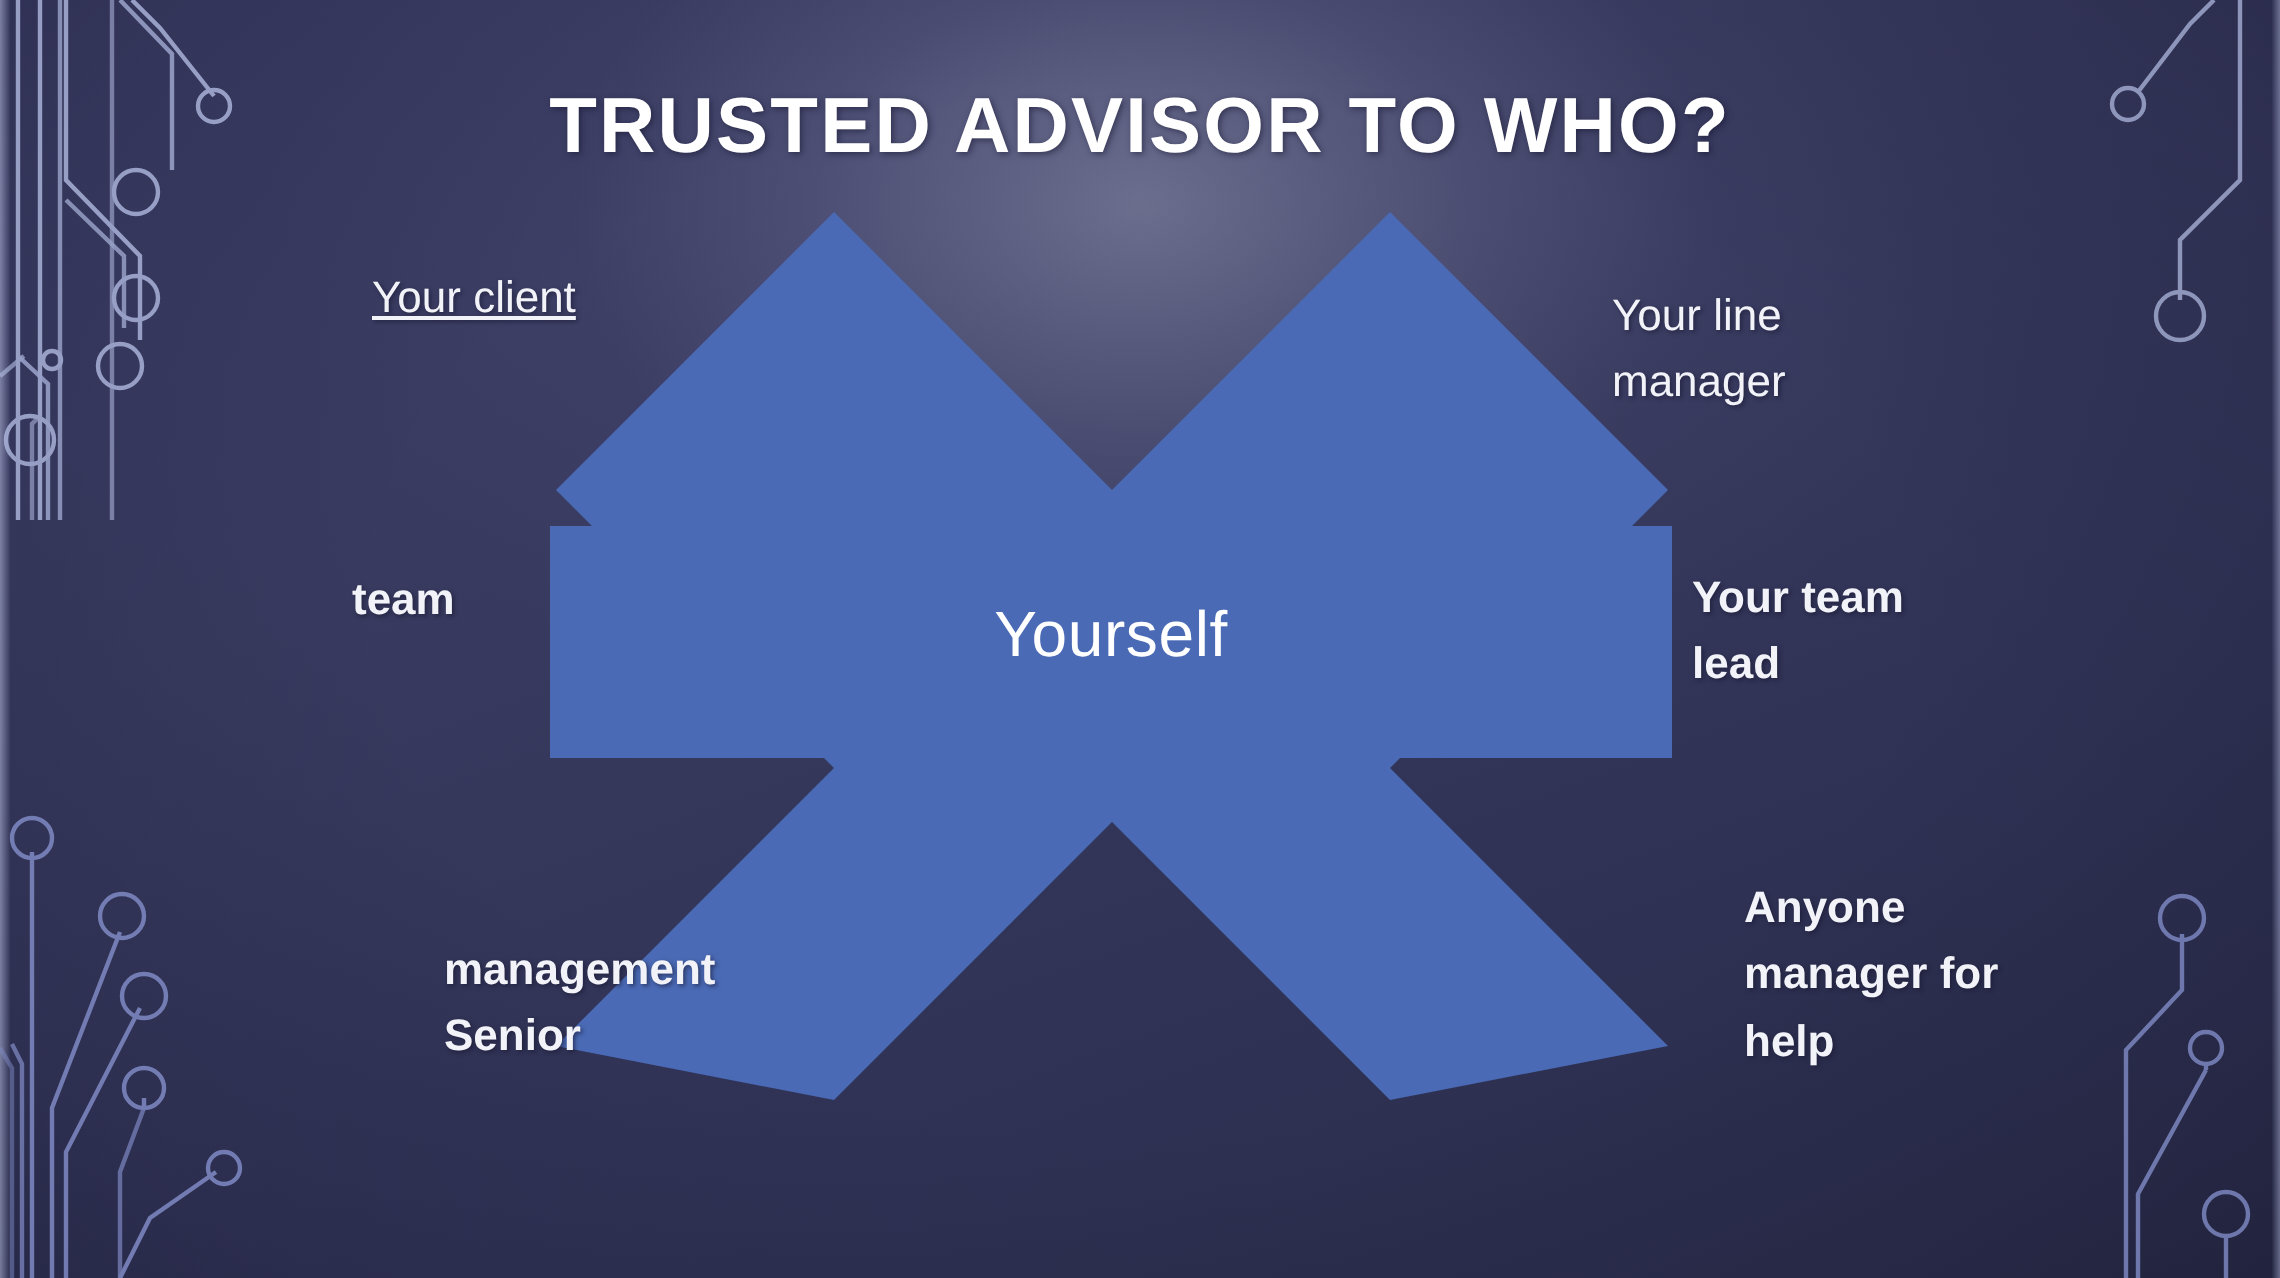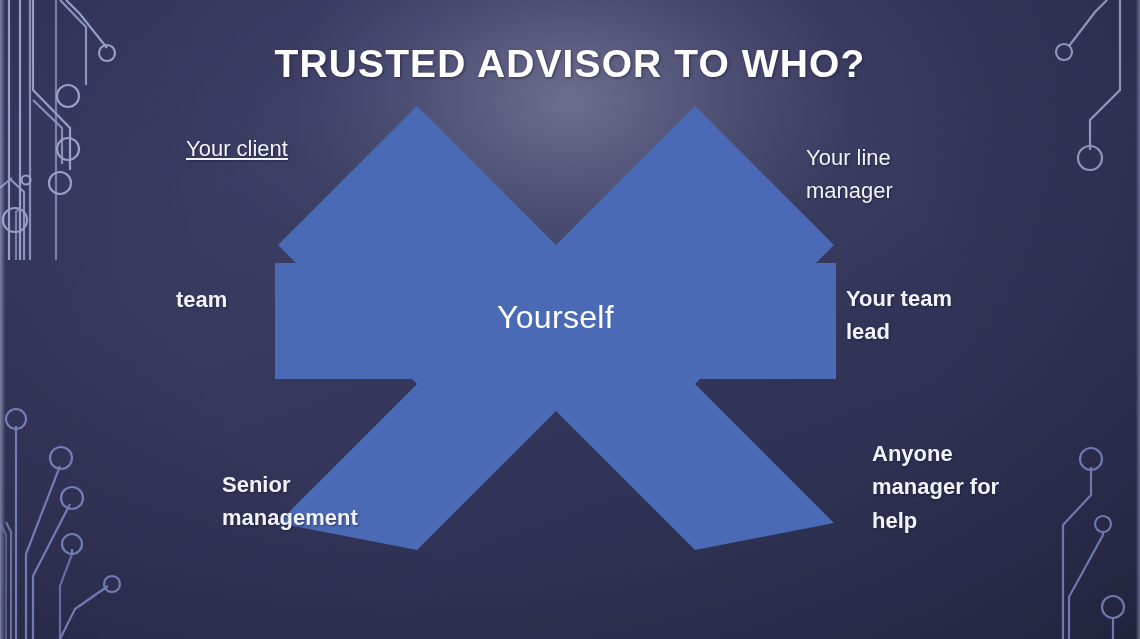--- a/index.html
+++ b/index.html
@@ -221,22 +221,22 @@
   <div class="label lbl-feature">
     <div>team</div>
   </div>
 
   <div class="label lbl-test-lead">
     <div>Your team</div>
     <div>lead</div>
   </div>
 
   <div class="label lbl-senior">
+    <div>management</div>
     <div>Senior</div>
-    <div>management</div>
   </div>
 
   <div class="label lbl-anyone">
     <div>Anyone</div>
     <div>manager for</div>
     <div>help</div>
   </div>
 
 </div>
 

